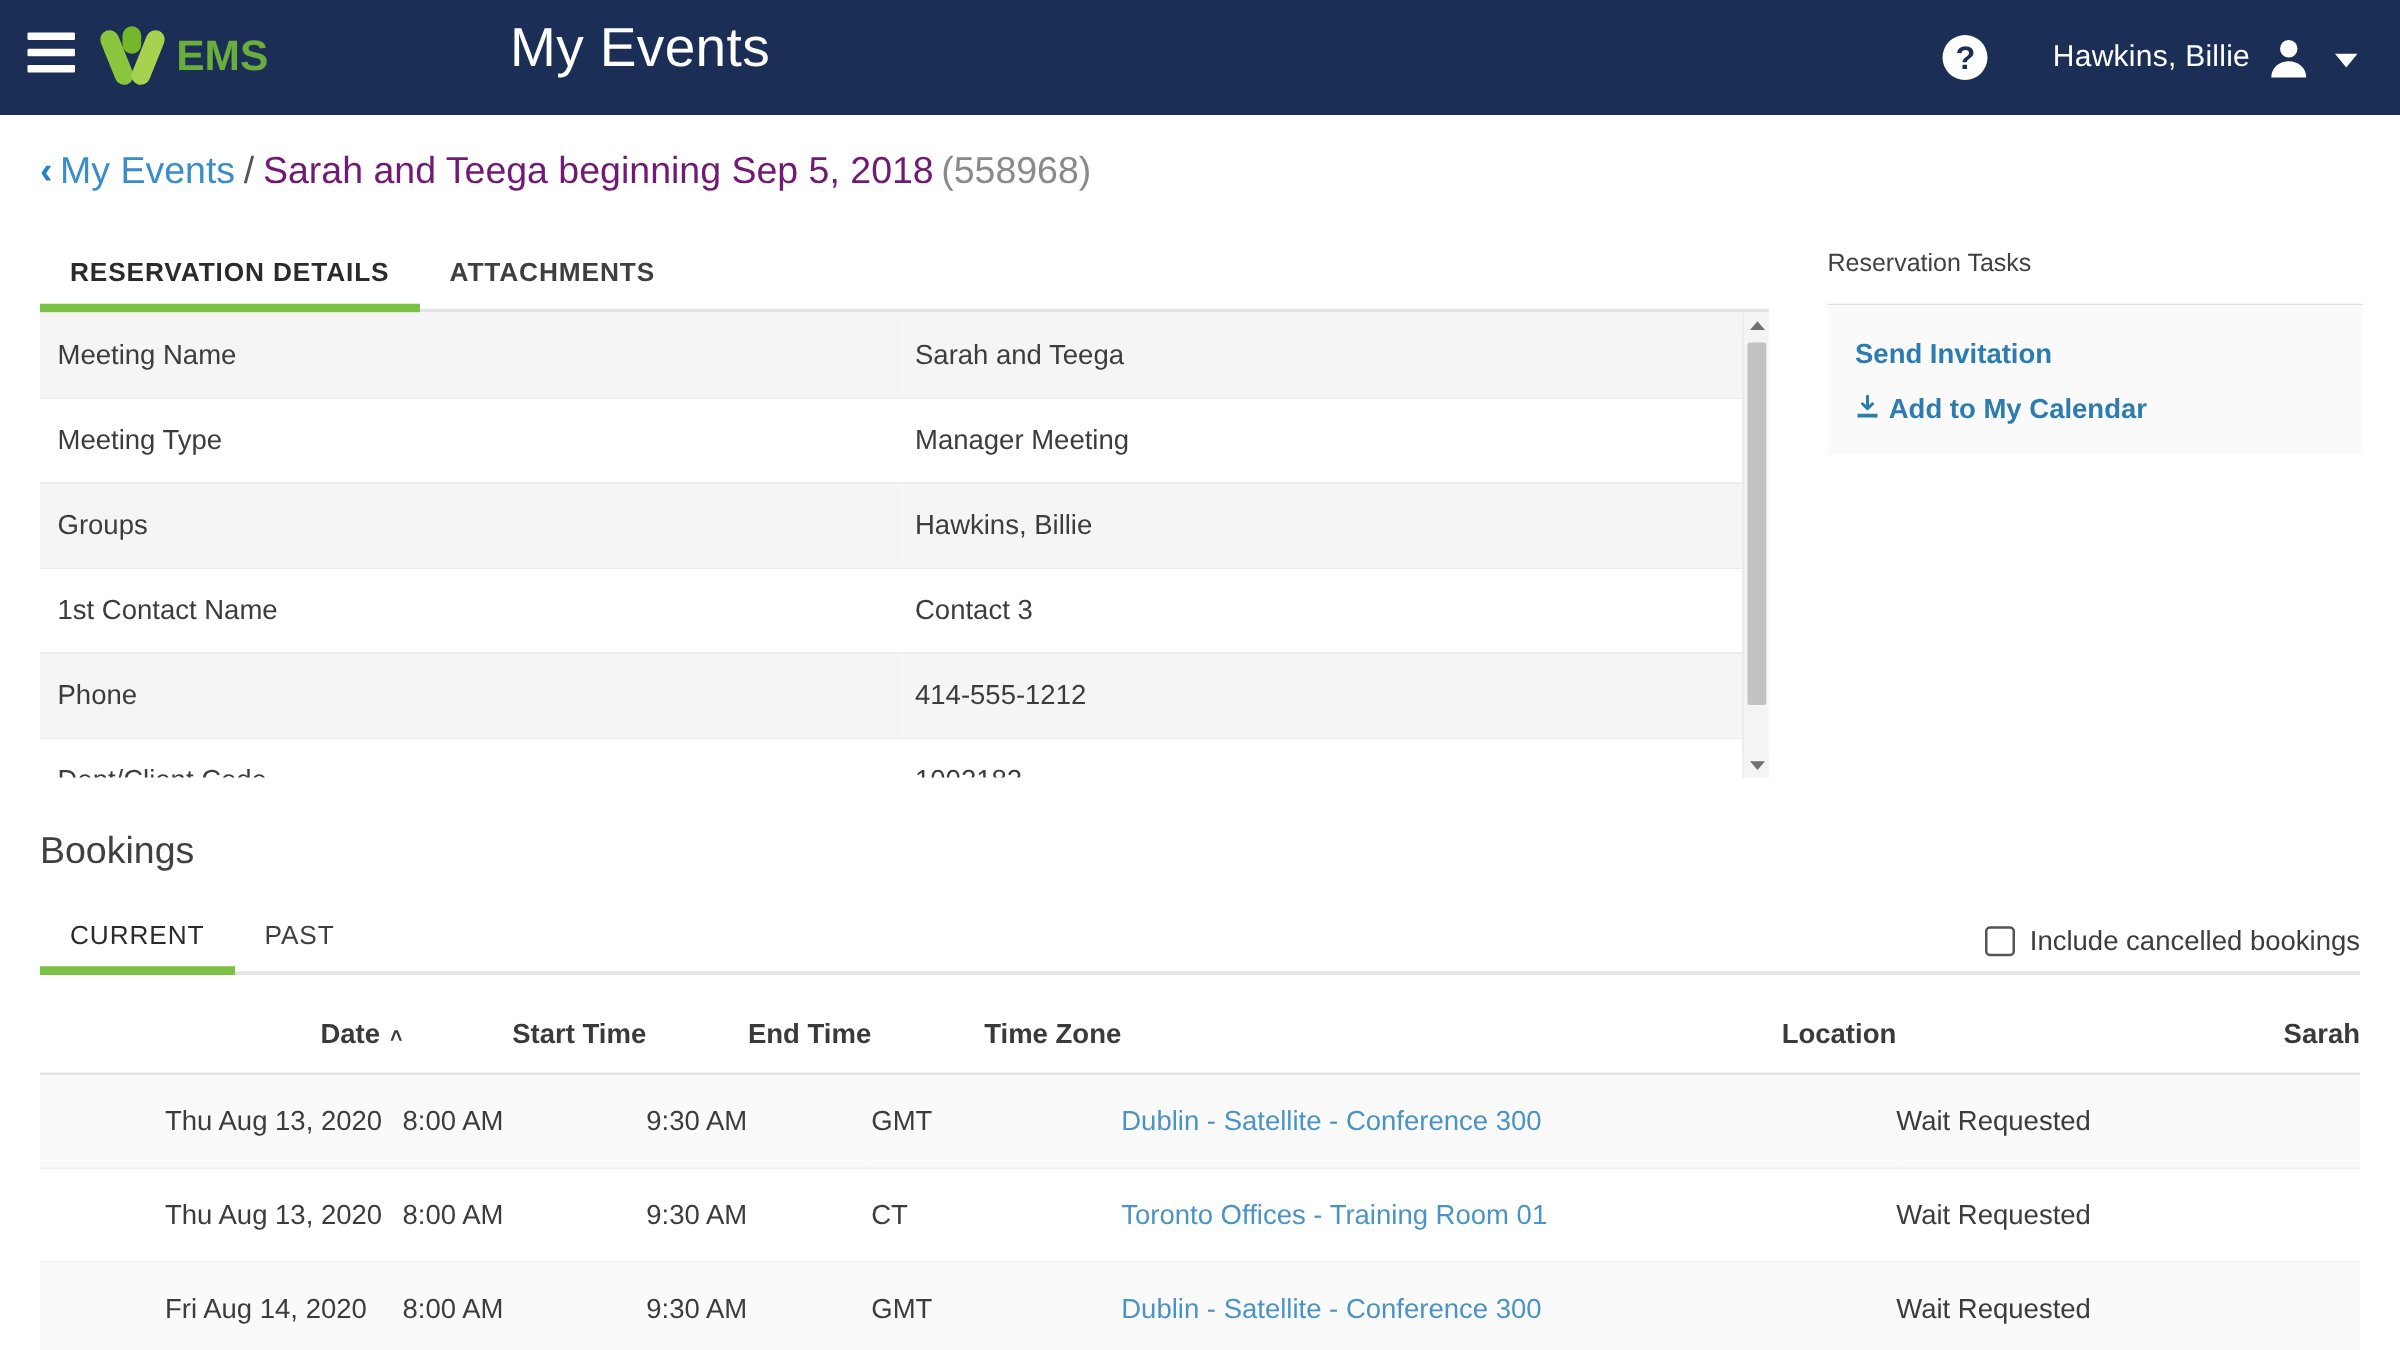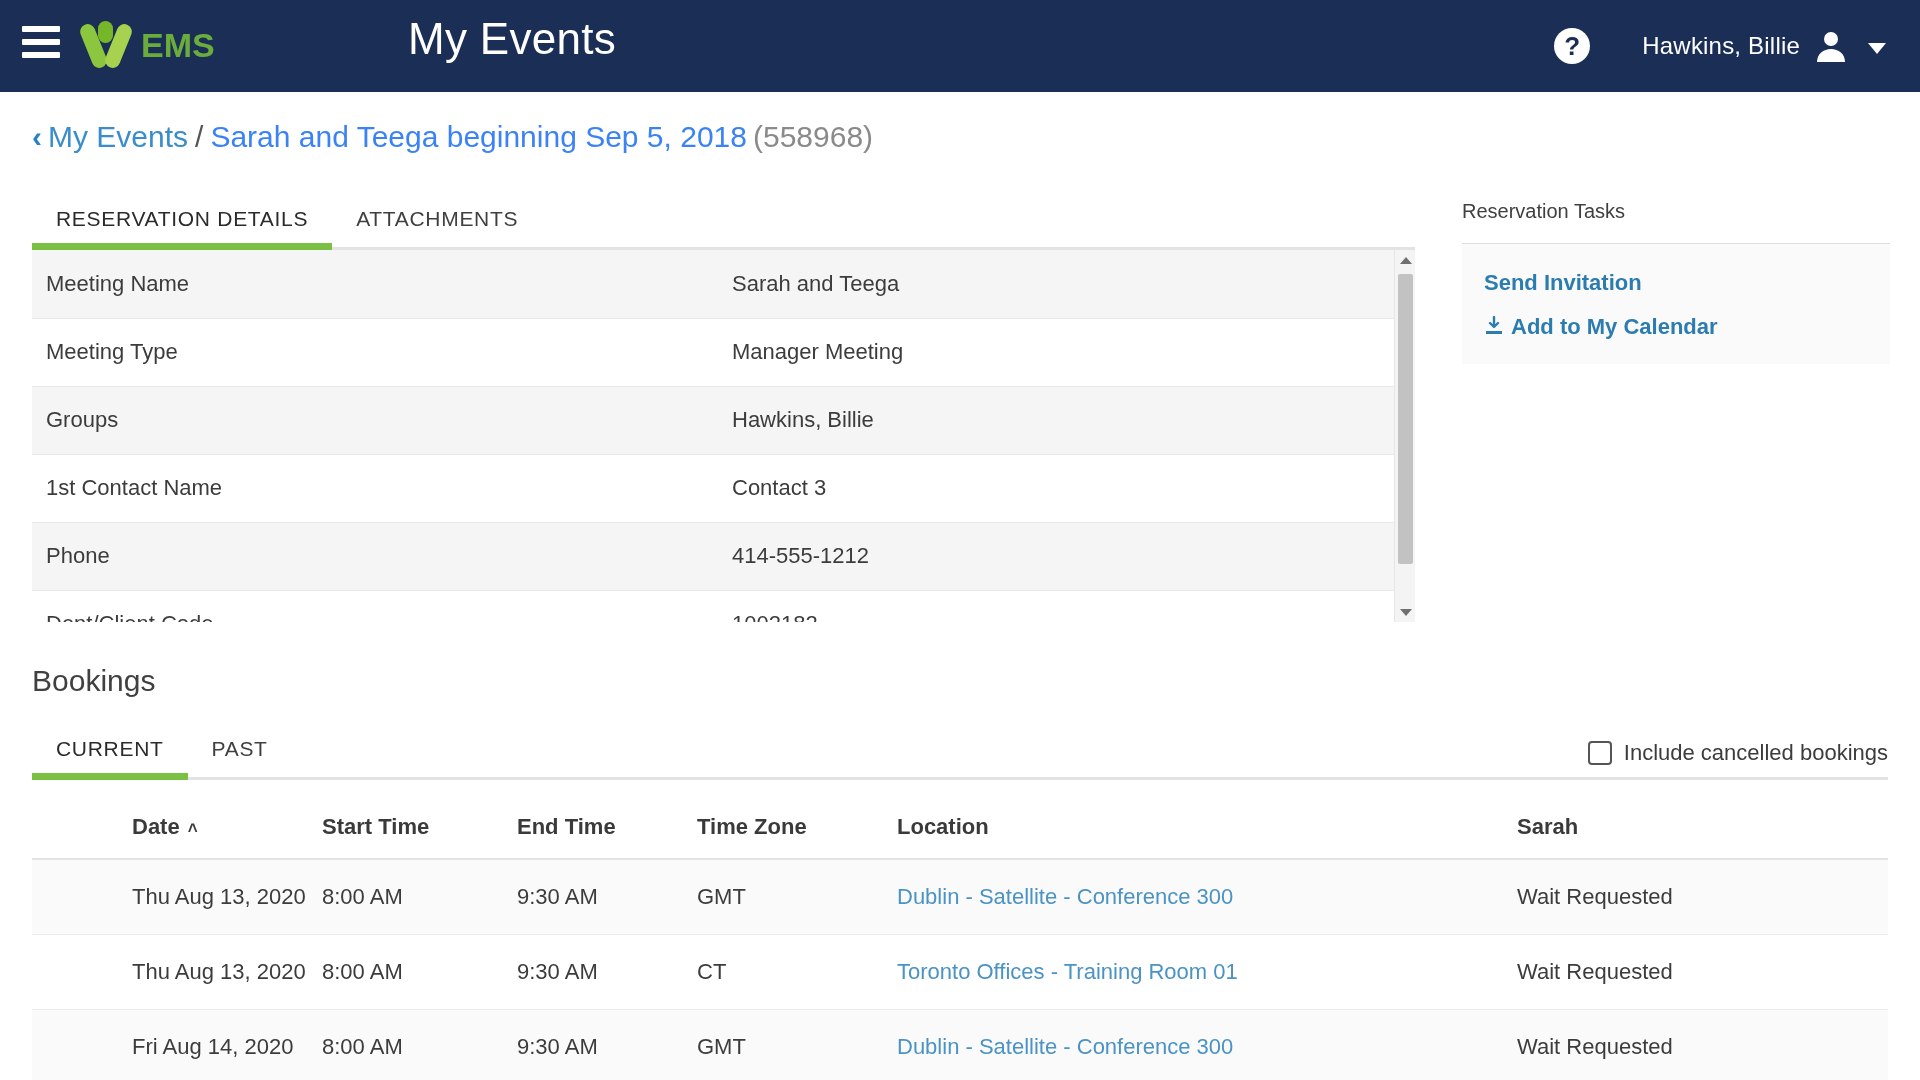--- a/index.html
+++ b/index.html
@@ -119,35 +119,36 @@
     color: #2980c8;
     font-size: 30px;
     font-weight: bold;
     margin-right: 6px;
   }
   .bc-link {
     color: #3a8dcc;
     cursor: pointer;
   }
   .bc-sep { color: #555555; margin: 0 7px; }
-  .bc-current { color: #3b82f6; }
+  .bc-current { color: #701a75; }
   .bc-id { color: #8a8a8a; margin-left: 6px; }
 
   
   .main-col {
     position: absolute;
     left: 32px; top: 190px;
     width: 1383px;
   }
 
   .tabs-row {
     display: flex;
     align-items: flex-end;
     height: 60px;
     border-bottom: 3px solid #e3e3e3;
+    font-weight: bold;
   }
   .tab {
     font-size: 21px;
     letter-spacing: 0.7px;
     color: #3f3f3f;
     padding: 0 24px 16px 24px;
     cursor: pointer;
     position: relative;
     text-transform: uppercase;
   }
@@ -292,21 +293,21 @@
   .bookings-table {
     position: absolute;
     left: 32px; top: 800px;
     width: 1856px;
     border-collapse: collapse;
   }
   .bookings-table th {
     font-size: 22px;
     color: #3a3a3a;
     font-weight: bold;
-    text-align: left;
+    text-align: right;
     padding: 14px 0 18px 0;
     border-bottom: 2px solid #e3e3e3;
     cursor: pointer;
     white-space: nowrap;
   }
   .bookings-table td {
     font-size: 22px;
     color: #3c3c3c;
     padding: 24px 0;
     border-bottom: 1px solid #ececec;

